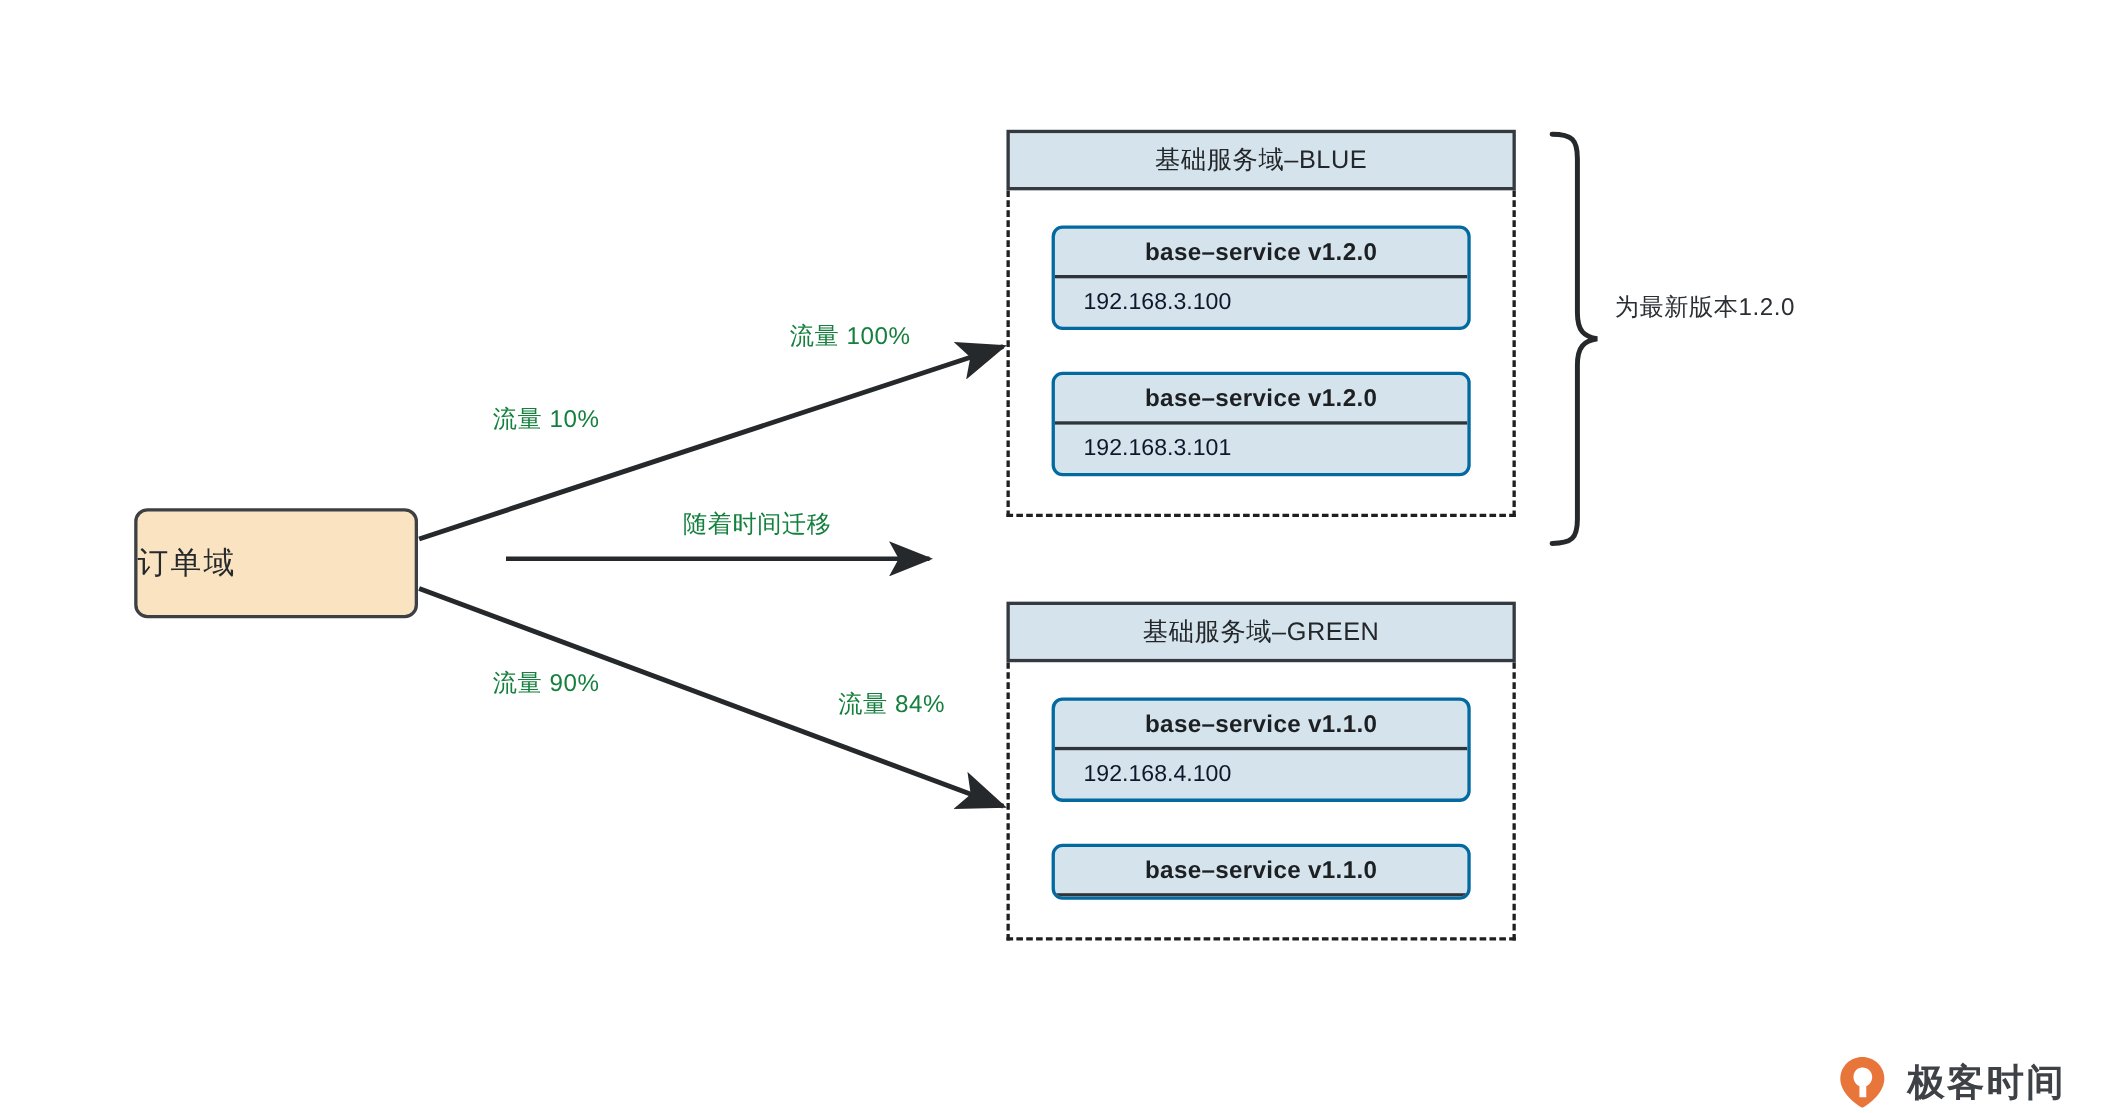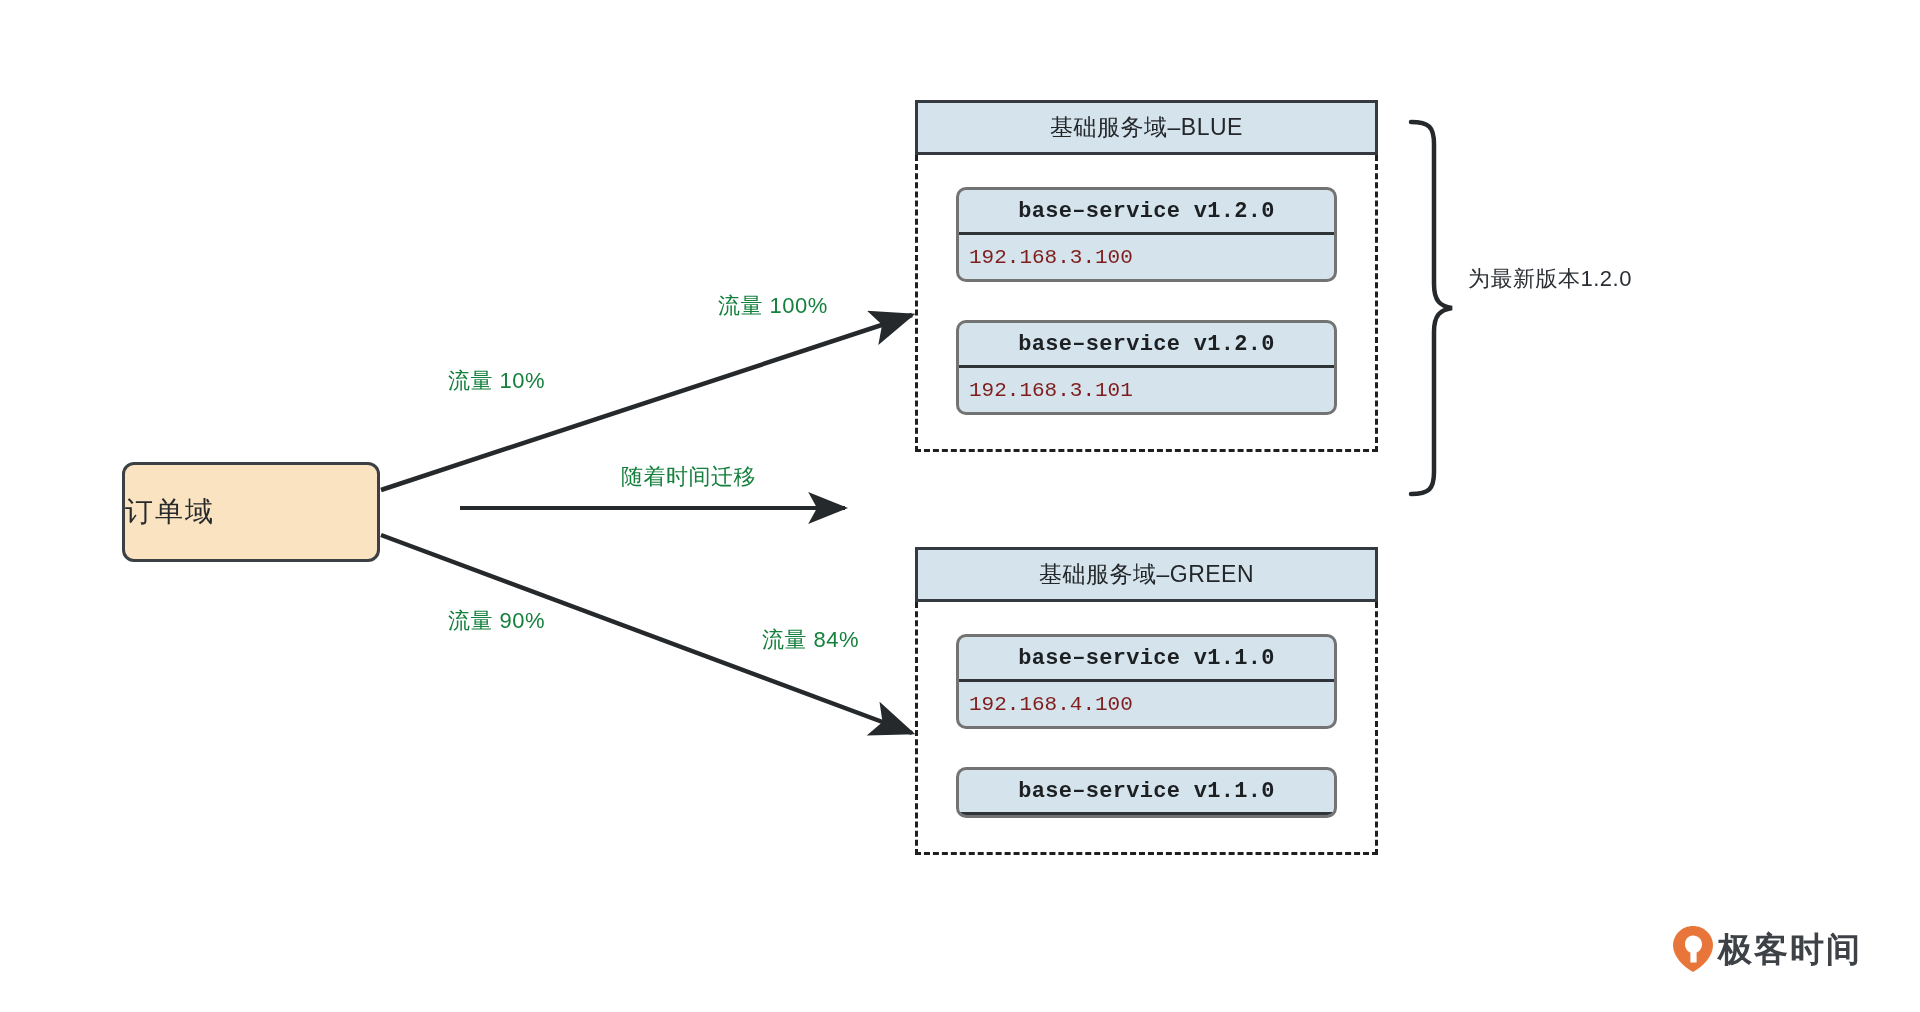--- a/index.html
+++ b/index.html
@@ -80,45 +80,44 @@
     padding: 32px 38px 34px 38px;
     display: flex;
     flex-direction: column;
     gap: 38px;
     background: transparent;
   }
 
   
   .service-card {
     background: #d5e3ec;
-    border: 3px solid #737373;
+    border: 3px solid #0369a1;
     border-radius: 10px;
     box-sizing: border-box;
     overflow: hidden;
-    font-family: Liberation Mono, monospace;
   }
   .service-card .card-title {
     height: 45px;
     display: flex;
     align-items: center;
     justify-content: center;
     font-size: 22px;
     font-weight: bold;
     color: #1d2023;
     border-bottom: 3px solid #2f3438;
     box-sizing: border-box;
     letter-spacing: 0.3px;
   }
   .service-card .card-ip {
     height: 44px;
     display: flex;
     align-items: center;
-    padding-left: 10px;
+    padding-left: 26px;
     font-size: 21px;
-    color: #7f1d1d;
+    color: #0f172a;
     box-sizing: border-box;
     border-radius: 12px;
   }
 
   
   .edge-label {
     position: absolute;
     font-size: 22px;
     color: #15803d;
     white-space: nowrap;
@@ -134,24 +133,24 @@
     font-size: 22px;
     line-height: 34px;
     color: #2b2f33;
     letter-spacing: 0.5px;
   }
 
   
   .watermark {
     position: absolute;
     left: 1672px;
-    top: 925px;
-    display: flex;
-    align-items: flex-end;
-    gap: 4px;
+    top: 960px;
+    display: flex;
+    align-items: center;
+    gap: 20px;
   }
   .watermark .pin {
     position: relative;
     width: 42px;
     height: 48px;
   }
   .watermark .pin svg { display: block; }
   .watermark .brand {
     font-size: 34px;
     font-weight: bold;
@@ -183,21 +182,21 @@
              C1434,301 1440,306 1452,308
              C1440,310 1434,315 1434,332
              L1434,472
              C1434,489 1429,494 1411,494"></path>
   </svg>
 
   <div class="source-node">
     <span class="label">订单域</span>
   </div>
 
-  <div class="env-group" style="left:915px; top:100px;">
+  <div class="env-group" style="left:915px; top:118px;">
     <div class="env-header">
       <span class="label">基础服务域–BLUE</span>
     </div>
     <div class="env-body">
 
       <div class="service-card">
         <div class="card-title">base–service v1.2.0</div>
         <div class="card-ip">192.168.3.100</div>
       </div>
 

